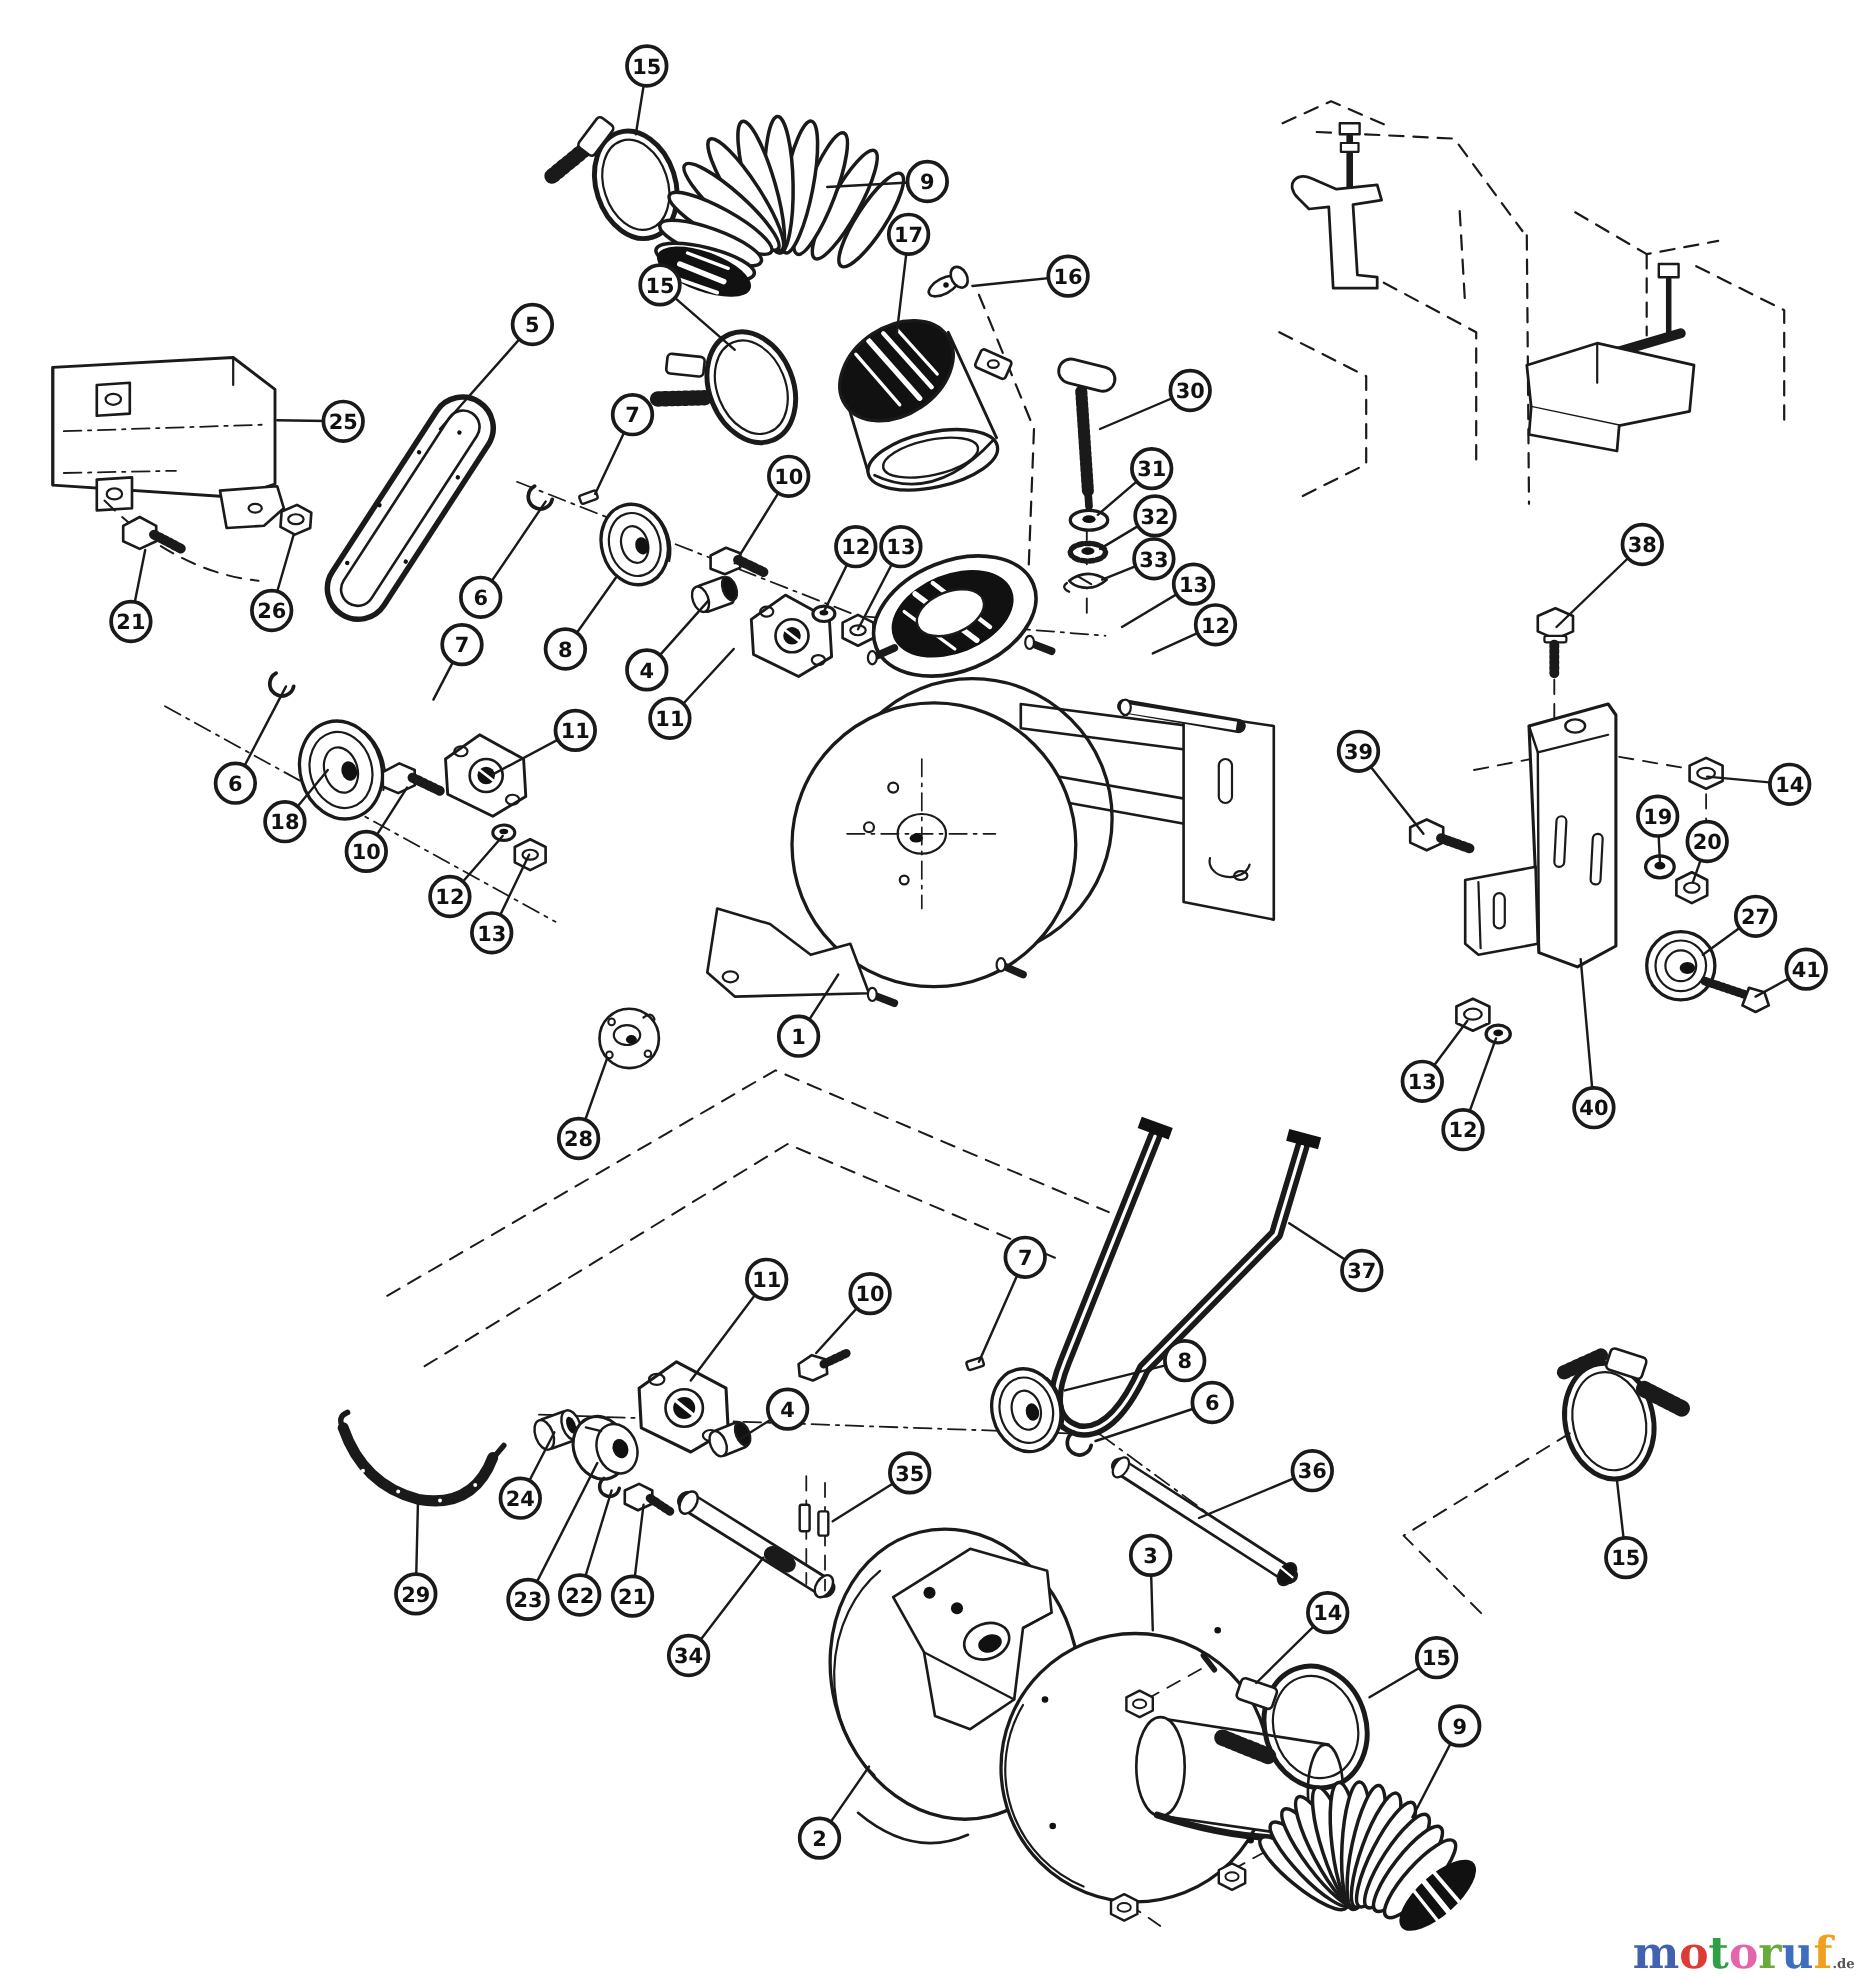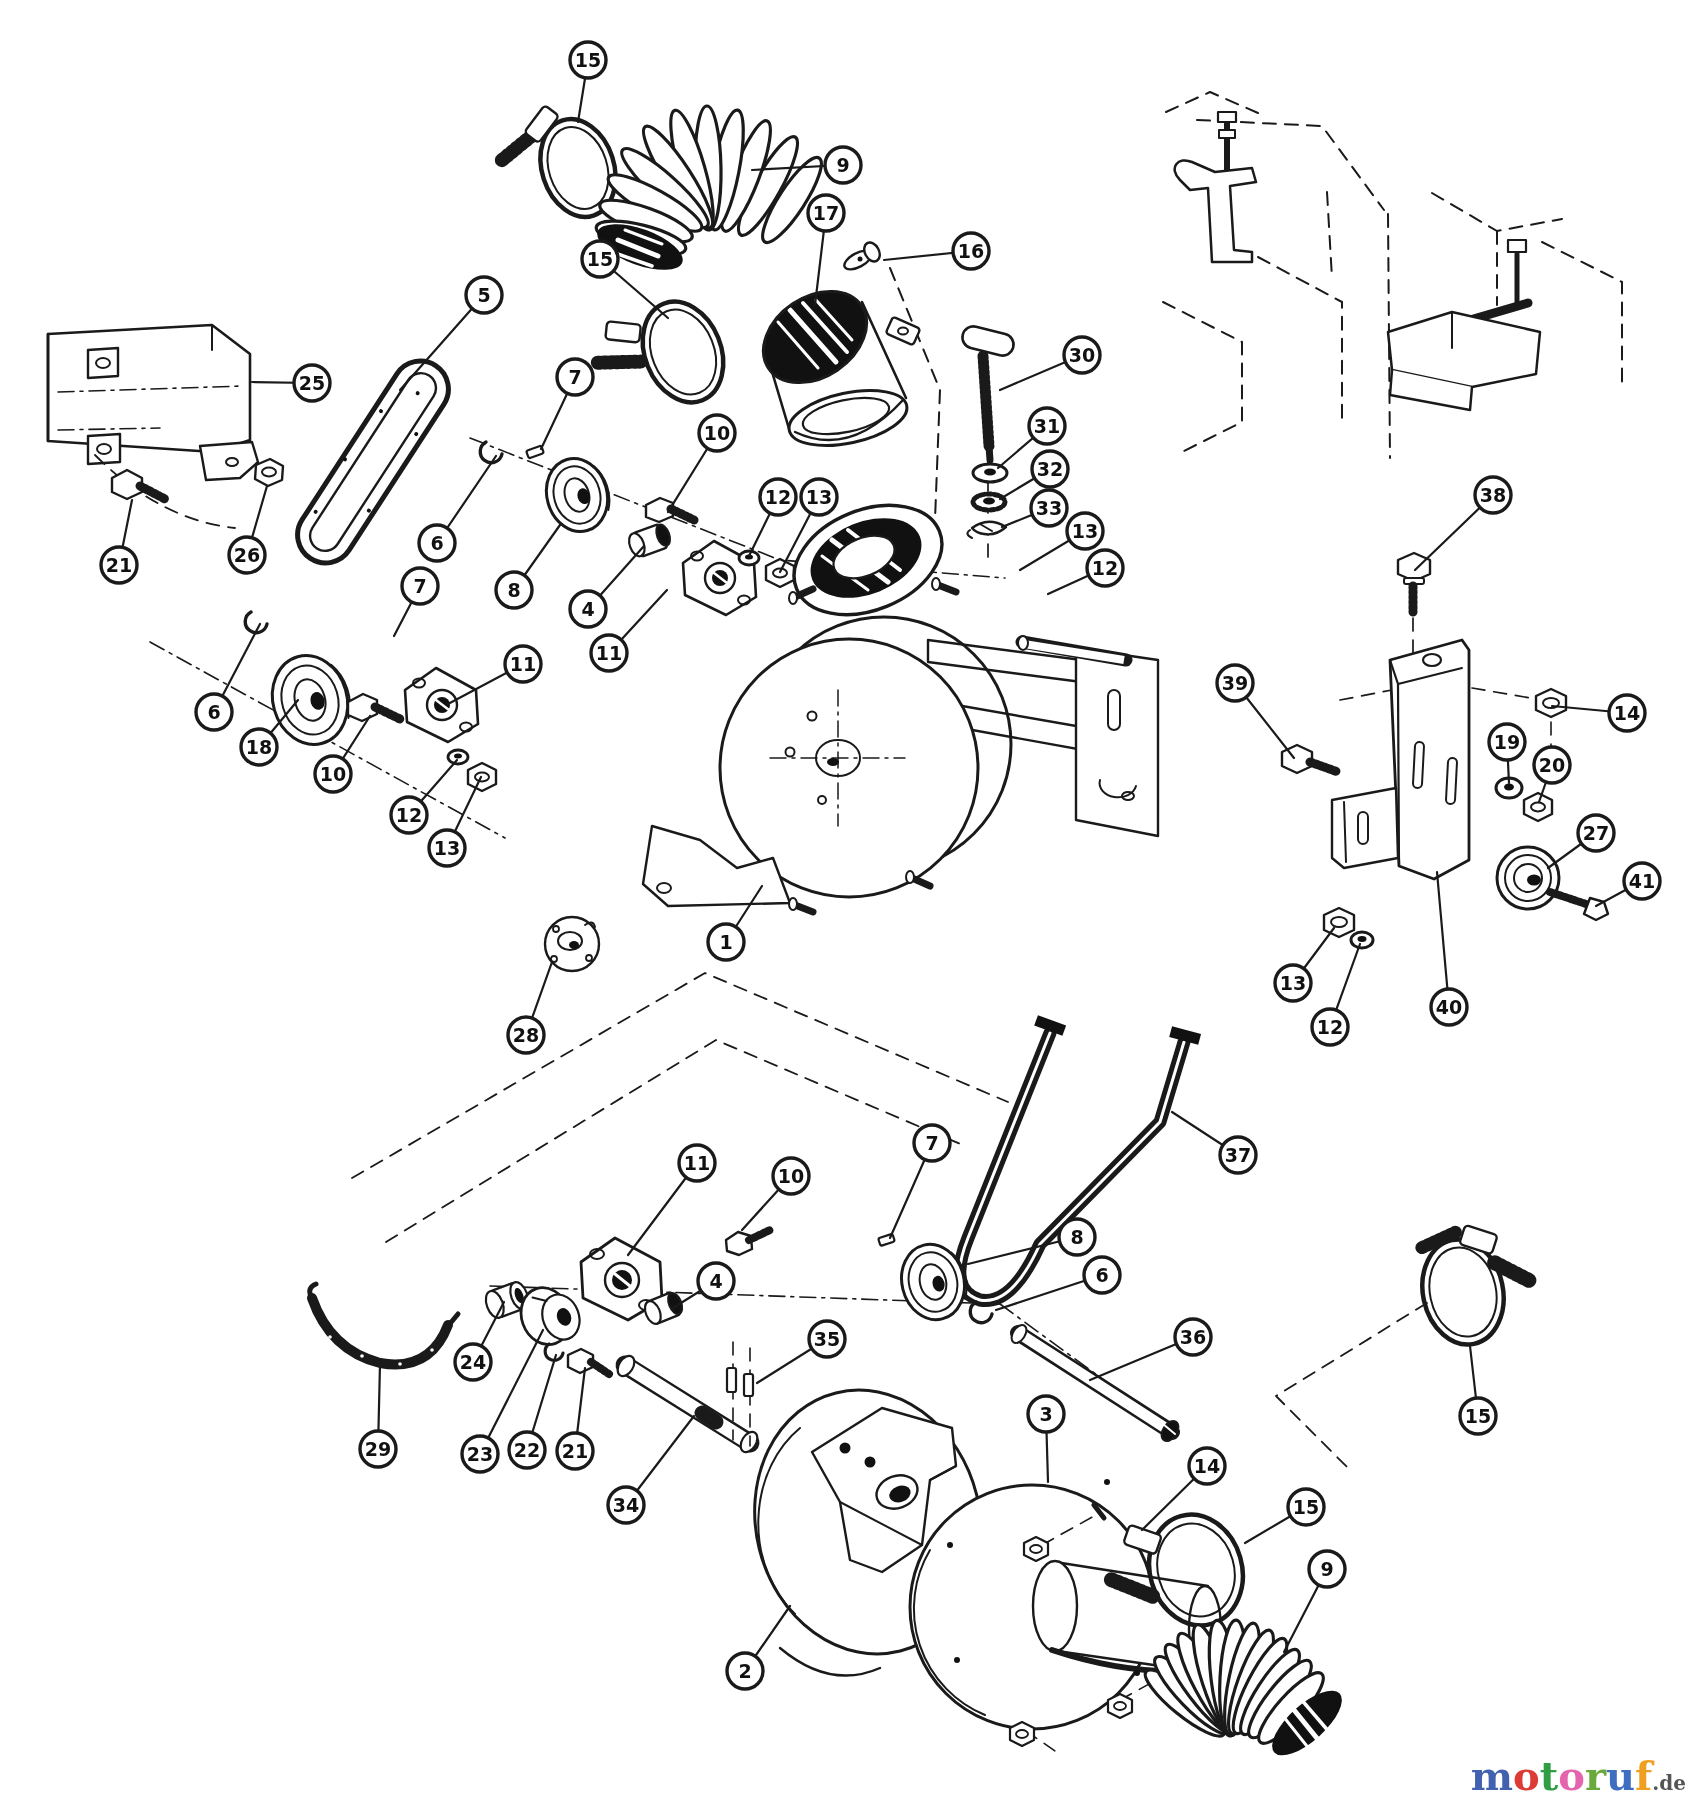--- a/index.html
+++ b/index.html
@@ -10,21 +10,21 @@
   .fw{fill:#ffffff;}
   .fd{fill:#111111;}
   .wt{stroke:#ffffff;fill:none;stroke-linecap:round;}
   .dash{stroke-dasharray:13 9;}
   .dashdot{stroke-dasharray:16 6 3 6;}
   .thread{stroke-dasharray:2.5 2.5;}
   .hatch{stroke-dasharray:2.5 3.5;}
   text.callout{font:bold 19px "DejaVu Sans", sans-serif;fill:#111;text-anchor:middle;}
   .watermark{position:absolute;right:4px;bottom:4px;font-family:"DejaVu Serif", serif;
              font-size:40px;font-weight:600;line-height:1;user-select:none;}
-  .watermark .wm-suffix{font-size:20px;font-weight:600;text-align:center;}
+  .watermark .wm-suffix{font-size:12px;font-weight:600;text-align:center;}
 </style>
 </head>
 <body>
 
 <div id="stage">
 <svg id="diagram-svg" width="1690" height="1800" viewBox="0 0 1690 1800">
 
   <g>
     <path class="ln dash" stroke-width="2" d="M1166,112 L1210,92 L1258,113"></path>
     <path class="ln dash" stroke-width="2" d="M1197,120 L1322,126 L1384,210"></path>

